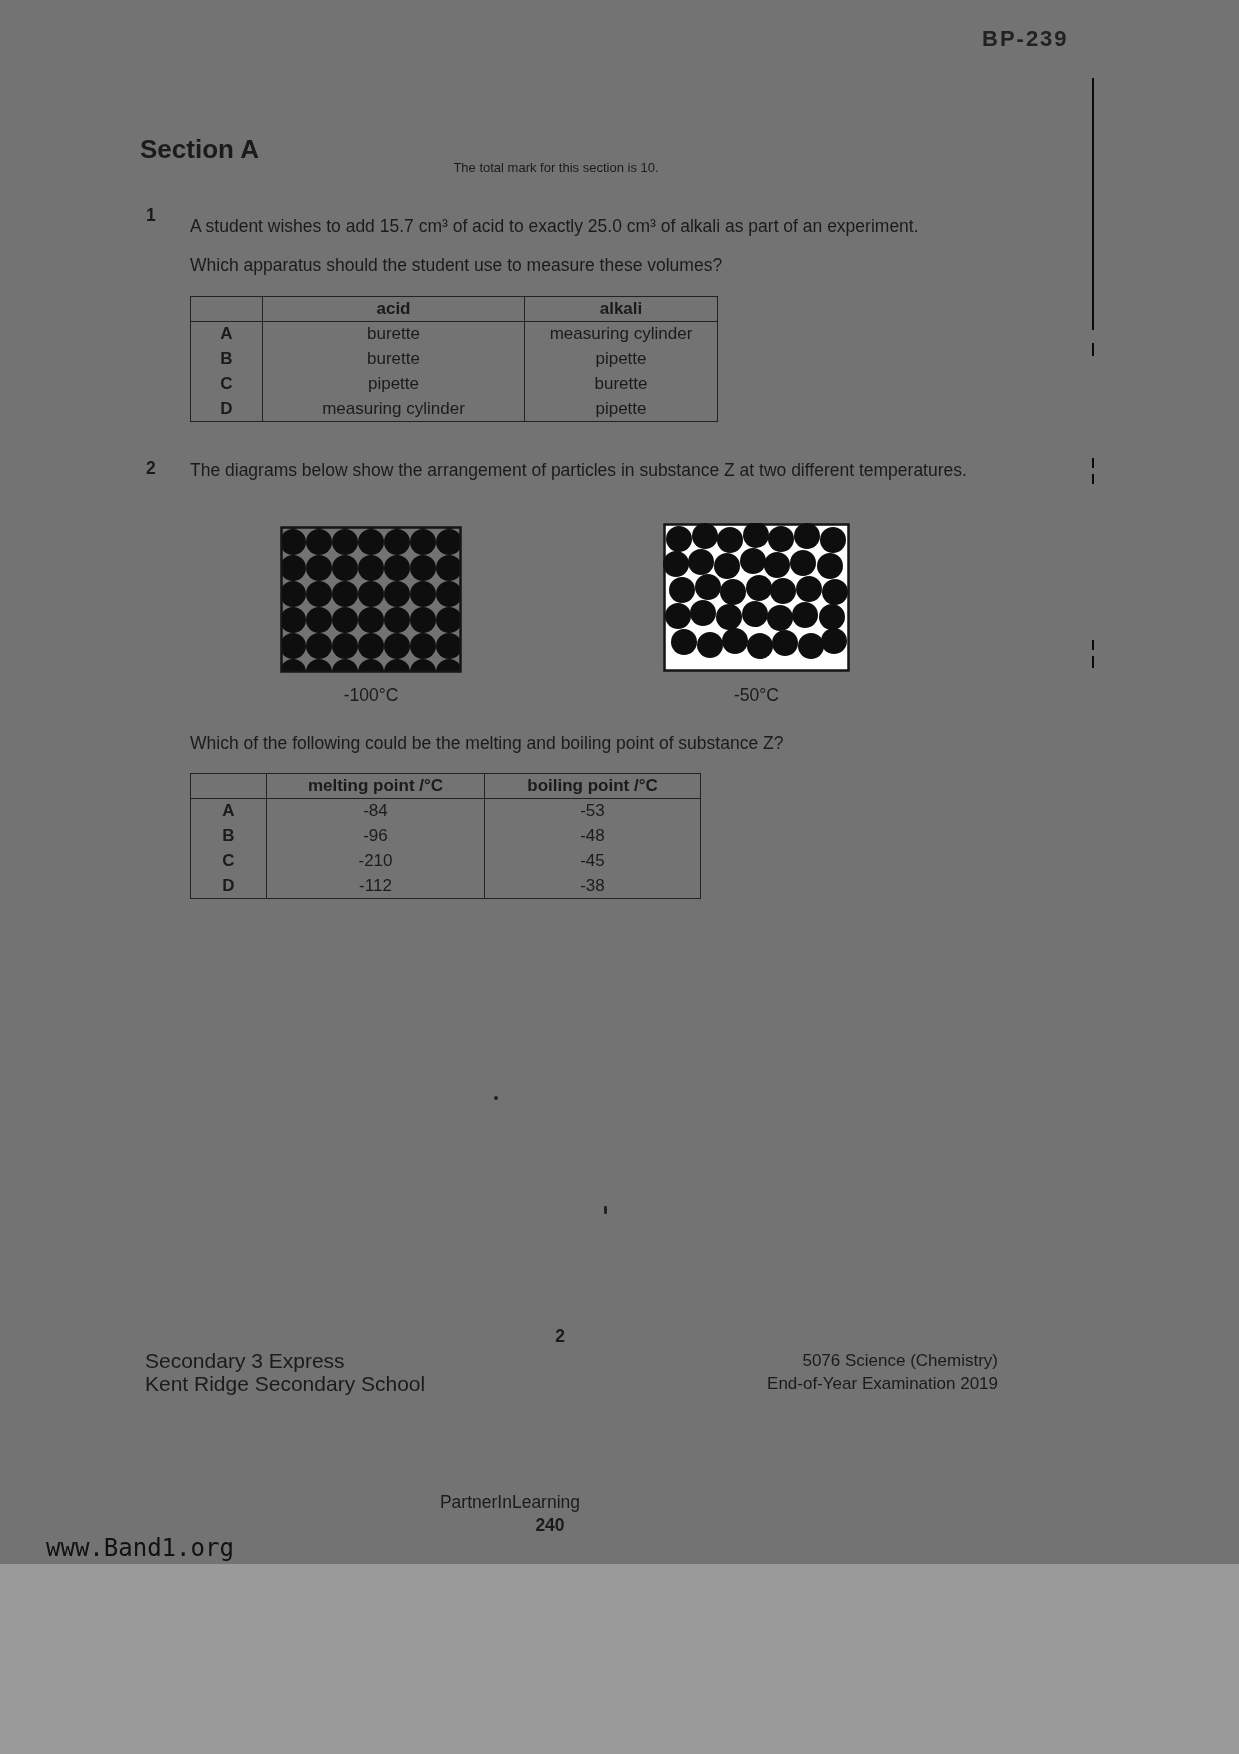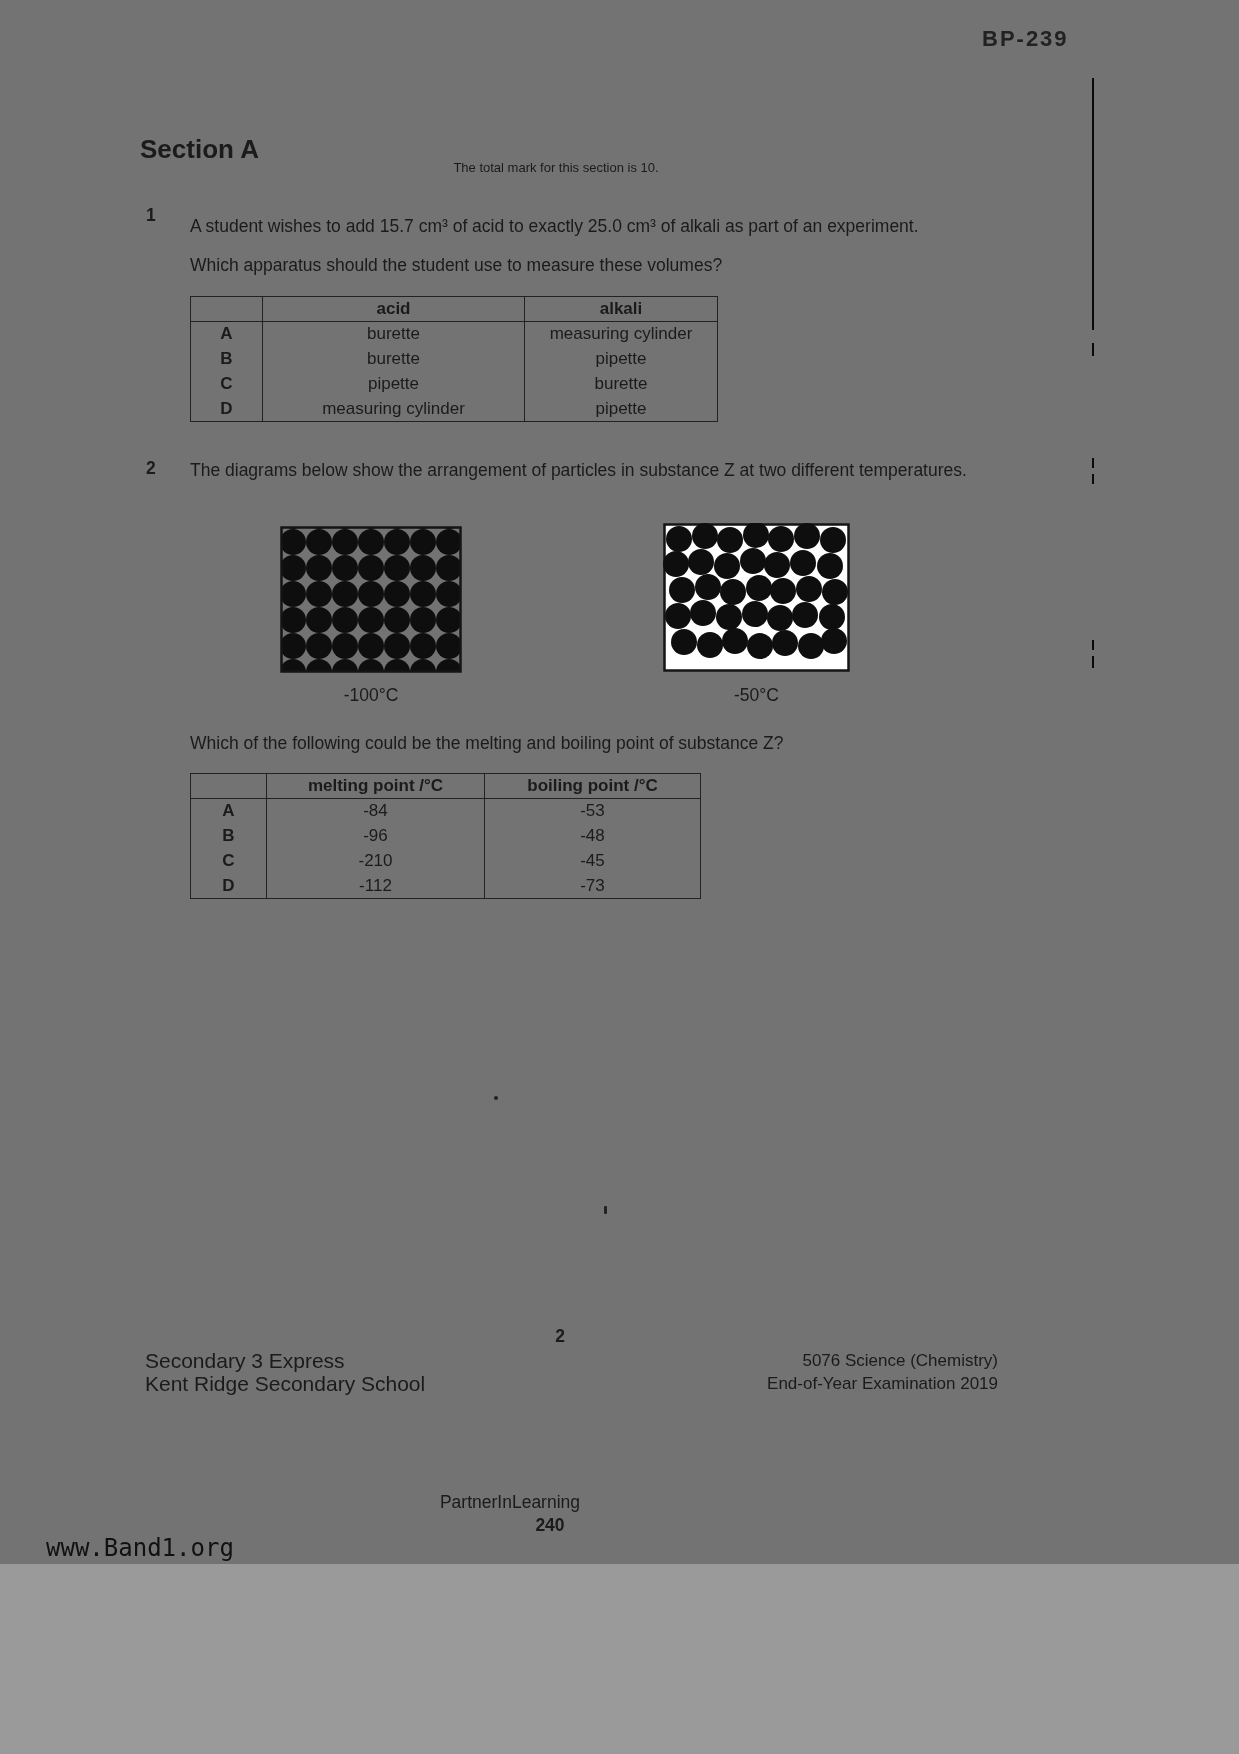--- a/index.html
+++ b/index.html
@@ -175,21 +175,21 @@
           <td>-48</td>
         </tr>
         <tr>
           <td>C</td>
           <td>-210</td>
           <td>-45</td>
         </tr>
         <tr>
           <td>D</td>
           <td>-112</td>
-          <td>-73</td>
+          <td>-38</td>
         </tr>
       </tbody>
   </table>
 
   <div class="abs page-number">2</div>
 
   <div class="abs footer-left">
     <div>Secondary 3 Express</div>
     <div>Kent Ridge Secondary School</div>
   </div>

